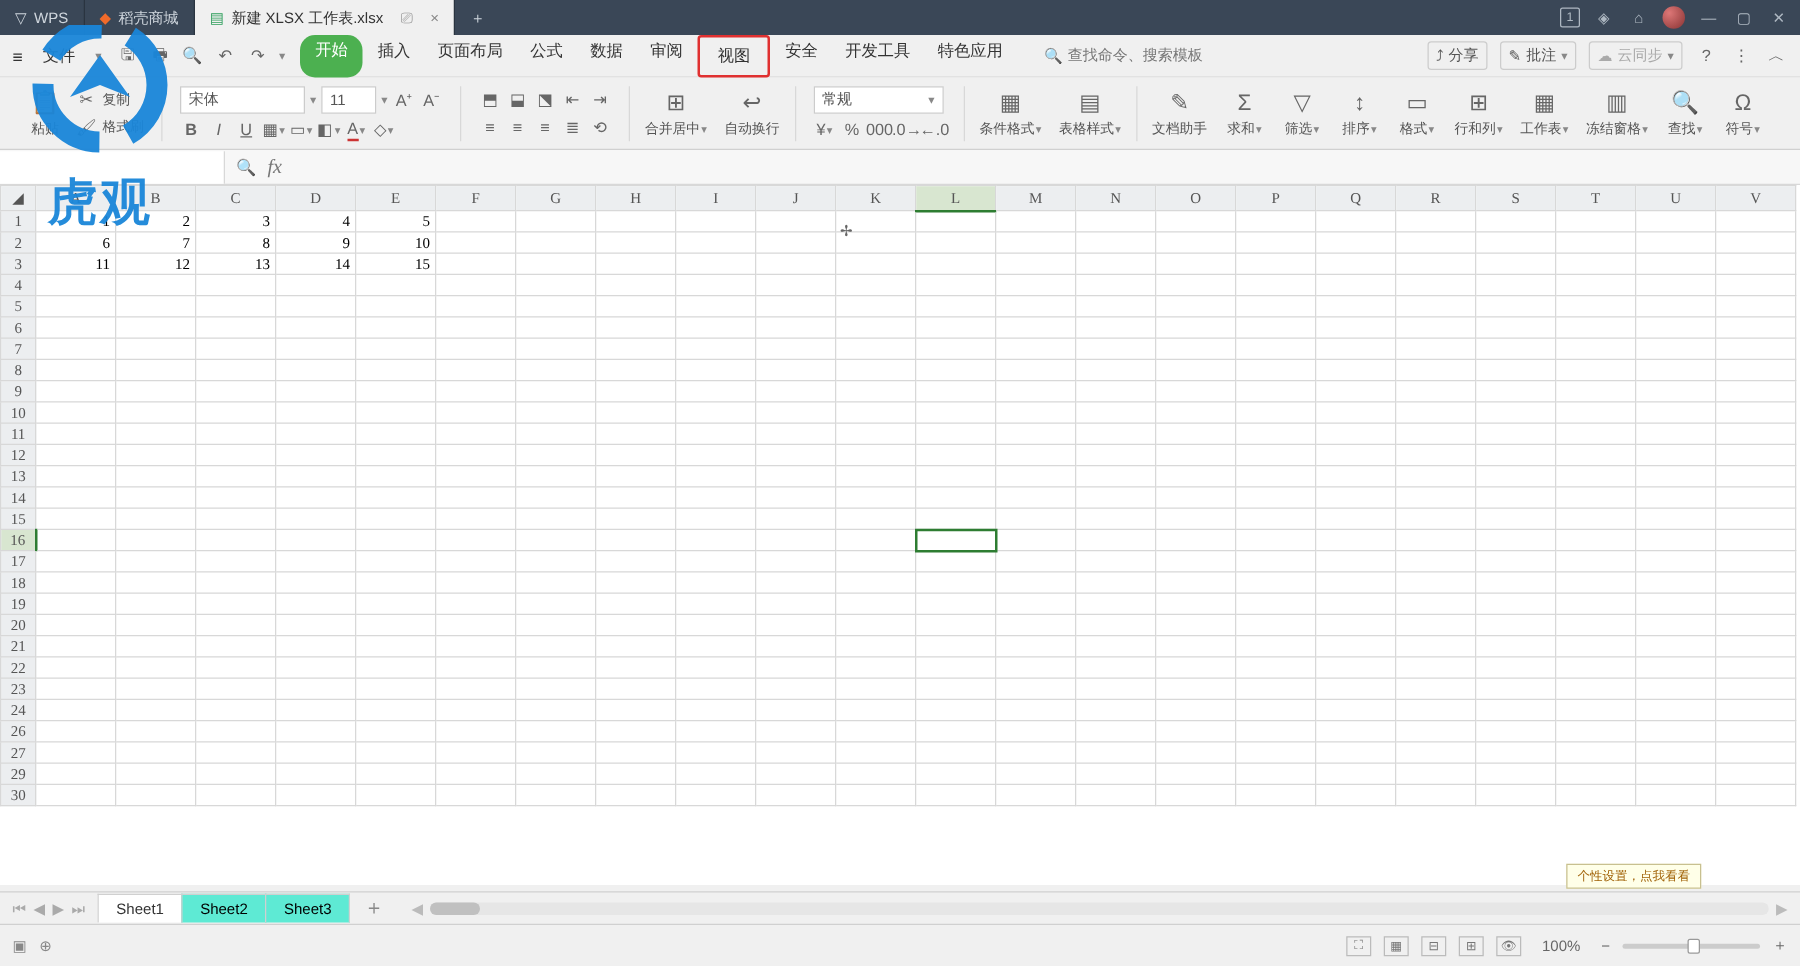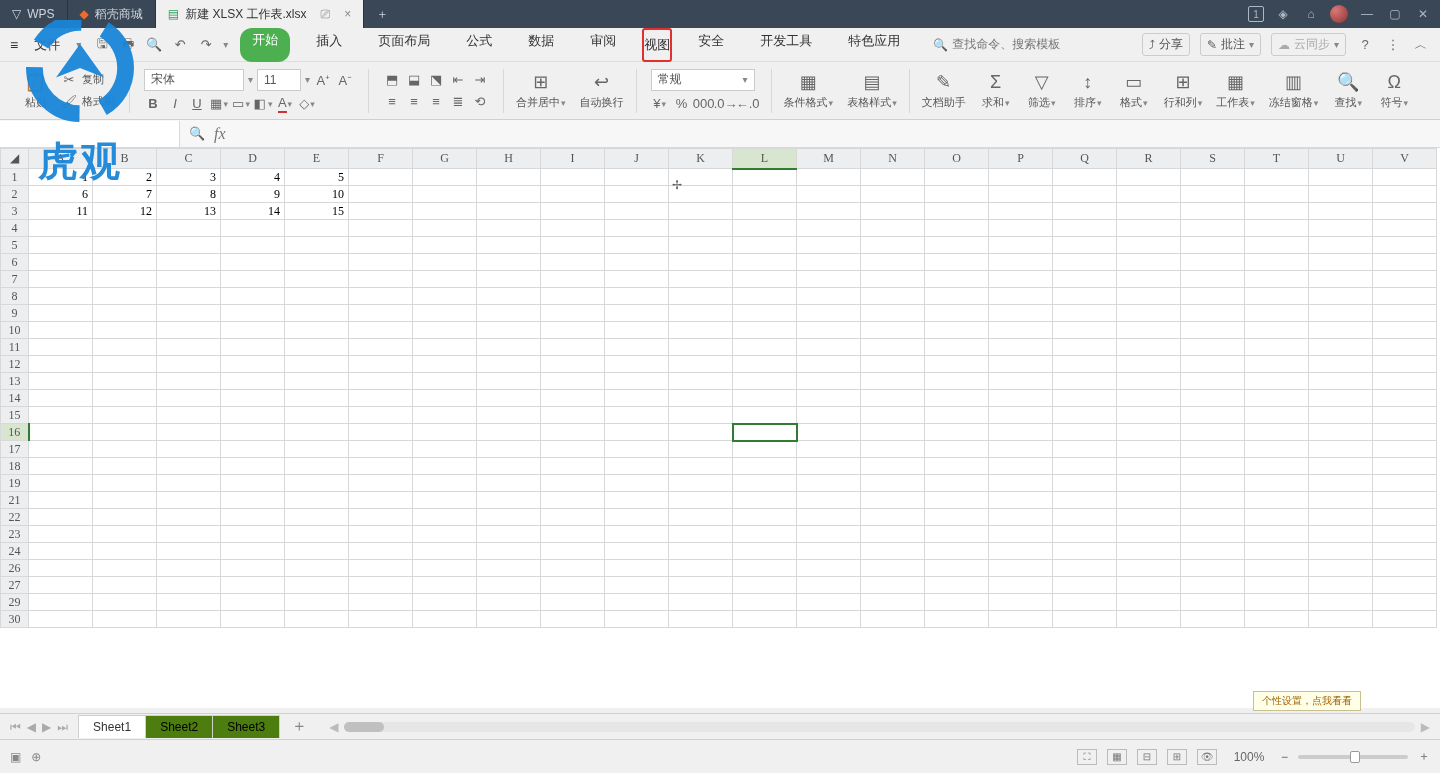--- a/index.html
+++ b/index.html
@@ -13,21 +13,21 @@
 .title-right { margin-left: auto; display: flex; align-items: center; gap: 10px; padding-right: 8px; }
 .tr-icon { width: 18px; height: 18px; display: flex; align-items: center; justify-content: center; color: #aeb8c2; border-radius: 2px; }
 .badge-1 { border: 1px solid #aeb8c2; width: 16px; height: 16px; font-size: 10px; }
 .avatar { width: 18px; height: 18px; border-radius: 50%; background: radial-gradient(circle at 30% 30%, #d77, #833); }
 
 .menubar { height: 34px; background: #f0f0f0; display: flex; align-items: center; padding: 0 10px; font-size: 13px; color: #333; gap: 2px; border-bottom: 1px solid #ddd; }
 .menu-left { display: flex; align-items: center; gap: 6px; }
 .hamburger { font-size: 14px; }
 .menu-item { padding: 4px 10px; border-radius: 3px; }
 .menu-item.pill { background: #4cb050; color: #fff; padding: 3px 12px; border-radius: 12px; }
-.menu-item.highlight { border: 2px solid #e03030; padding: 6px 0; }
+.menu-item.highlight { border: 2px solid #e03030; padding: 6px 14px; }
 .qat { display: flex; align-items: center; gap: 8px; margin: 0 10px; color: #666; }
 .menu-right { margin-left: auto; display: flex; align-items: center; gap: 10px; color: #555; }
 .mr-btn { display: flex; align-items: center; gap: 4px; padding: 2px 6px; border: 1px solid transparent; font-size: 12px; }
 .mr-btn.bordered { border: 1px solid #ccc; border-radius: 3px; }
 .mr-btn.sync { color: #aaa; }
 .chev { font-size: 10px; color: #888; }
 
 .ribbon { height: 58px; background: #f0f0f0; display: flex; align-items: center; padding: 2px 10px; gap: 6px; border-bottom: 1px solid #d0d0d0; font-size: 12px; color: #555; }
 .ribbon-group { display: flex; align-items: center; gap: 4px; padding: 0 6px; height: 54px; }
 .rg-stack { display: flex; flex-direction: column; gap: 4px; }
@@ -58,21 +58,21 @@
 .grid thead th.sel-col { background: #d8e6d0; border-bottom: 2px solid #2e7d32; }
 .grid tbody th { background: #eceef0; color: #555; font-weight: normal; width: 28px; text-align: center; }
 .grid tbody th.sel-row { background: #d8e6d0; border-right: 2px solid #2e7d32; }
 .grid td { height: 17px; text-align: right; padding: 0 4px; width: 64px; }
 .grid td.selcell { outline: 2px solid #2e7d32; outline-offset: -1px; }
 .cursor-plus { position: absolute; left: 672px; top: 30px; font-size: 12px; color: #666; pointer-events:none; }
 
 .sheetbar { position: absolute; left: 0; right: 0; bottom: 34px; height: 26px; background: #f0f0f0; border-top: 1px solid #d0d0d0; display: flex; align-items: center; font-size: 12px; }
 .sheet-nav { display: flex; gap: 6px; padding: 0 10px; color: #aaa; }
 .sheet-tabs { display: flex; align-items: flex-end; }
-.sheet-tab { padding: 4px 14px; border: 1px solid #d0d0d0; border-bottom: none; background: #4d7c0f; margin-right: -1px; }
+.sheet-tab { padding: 4px 14px; border: 1px solid #d0d0d0; border-bottom: none; background: #5eead4; margin-right: -1px; }
 .sheet-tab.active { background: #fff; color: #333; }
 .add-sheet { padding: 0 12px; color: #888; font-size: 16px; }
 .hscroll-space { flex: 1; display: flex; align-items: center; padding: 0 10px; }
 .hscroll { flex: 1; height: 10px; background: #e6e6e6; border-radius: 5px; position: relative; }
 .hscroll .thumb { position: absolute; left: 0; width: 40px; height: 10px; background: #c0c0c0; border-radius: 5px; }
 
 .tooltip { position: absolute; right: 79px; bottom: 62px; background: #ffffe8; border: 1px solid #c8c090; padding: 2px 8px; font-size: 10px; color: #a16207; }
 
 .ime-bar { position: absolute; right: 6px; bottom: 40px; display: flex; gap: 2px; }
 .ime { width: 16px; height: 16px; font-size: 10px; display:flex; align-items:center; justify-content:center; color:#fff; }
@@ -132,21 +132,21 @@
     <span class="chev">▾</span>
   </div>
   <div class="qat">
     <span class="small-ico">🖫</span>
     <span class="small-ico">🖶</span>
     <span class="small-ico">🔍</span>
     <span class="small-ico">↶</span>
     <span class="small-ico">↷</span>
     <span class="chev">▾</span>
   </div>
-  <div id="menu-items" style="display:flex;gap:16px">
+  <div id="menu-items" style="display:flex;gap:2px">
       <span class="menu-item pill">开始</span>
       <span class="menu-item">插入</span>
       <span class="menu-item">页面布局</span>
       <span class="menu-item">公式</span>
       <span class="menu-item">数据</span>
       <span class="menu-item">审阅</span>
       <span class="menu-item highlight">视图</span>
       <span class="menu-item">安全</span>
       <span class="menu-item">开发工具</span>
       <span class="menu-item">特色应用</span>
@@ -835,20 +835,45 @@
           <td></td>
           <td></td>
           <td></td>
           <td></td>
           <td></td>
           <td></td>
           <td></td>
           <td></td>
         </tr>
         <tr>
+          <th>20</th>
+          <td></td>
+          <td></td>
+          <td></td>
+          <td></td>
+          <td></td>
+          <td></td>
+          <td></td>
+          <td></td>
+          <td></td>
+          <td></td>
+          <td></td>
+          <td></td>
+          <td></td>
+          <td></td>
+          <td></td>
+          <td></td>
+          <td></td>
+          <td></td>
+          <td></td>
+          <td></td>
+          <td></td>
+          <td></td>
+        </tr>
+        <tr>
           <th>21</th>
           <td></td>
           <td></td>
           <td></td>
           <td></td>
           <td></td>
           <td></td>
           <td></td>
           <td></td>
           <td></td>

